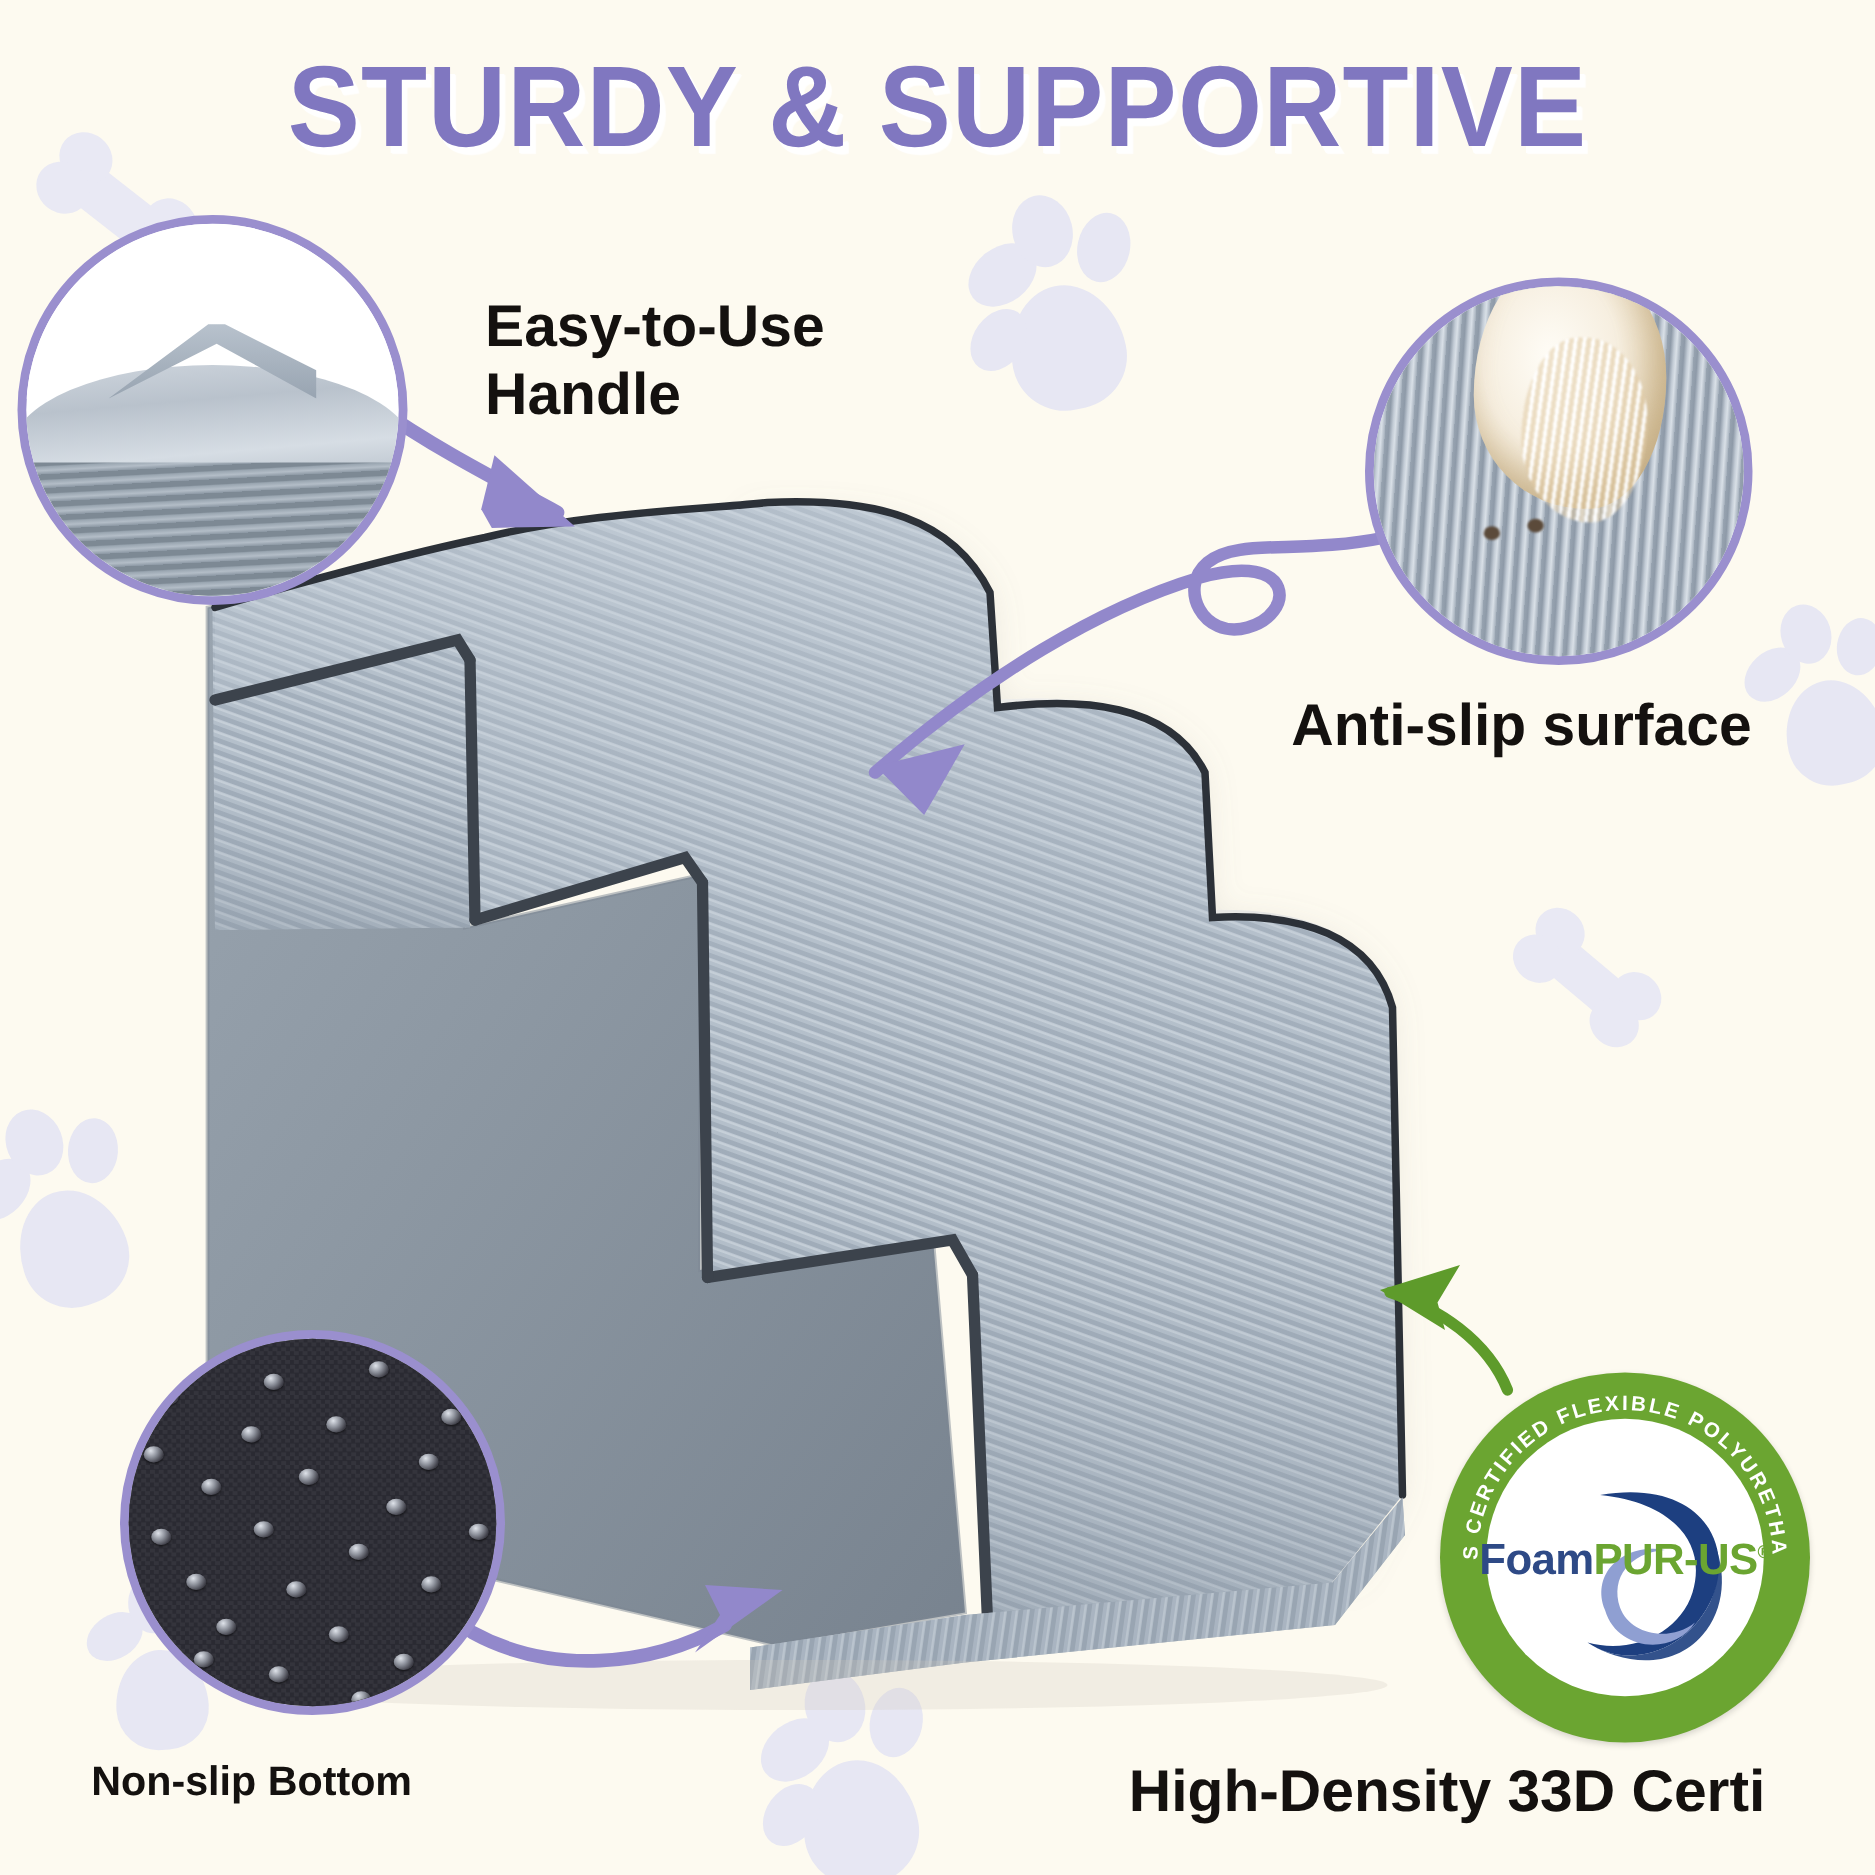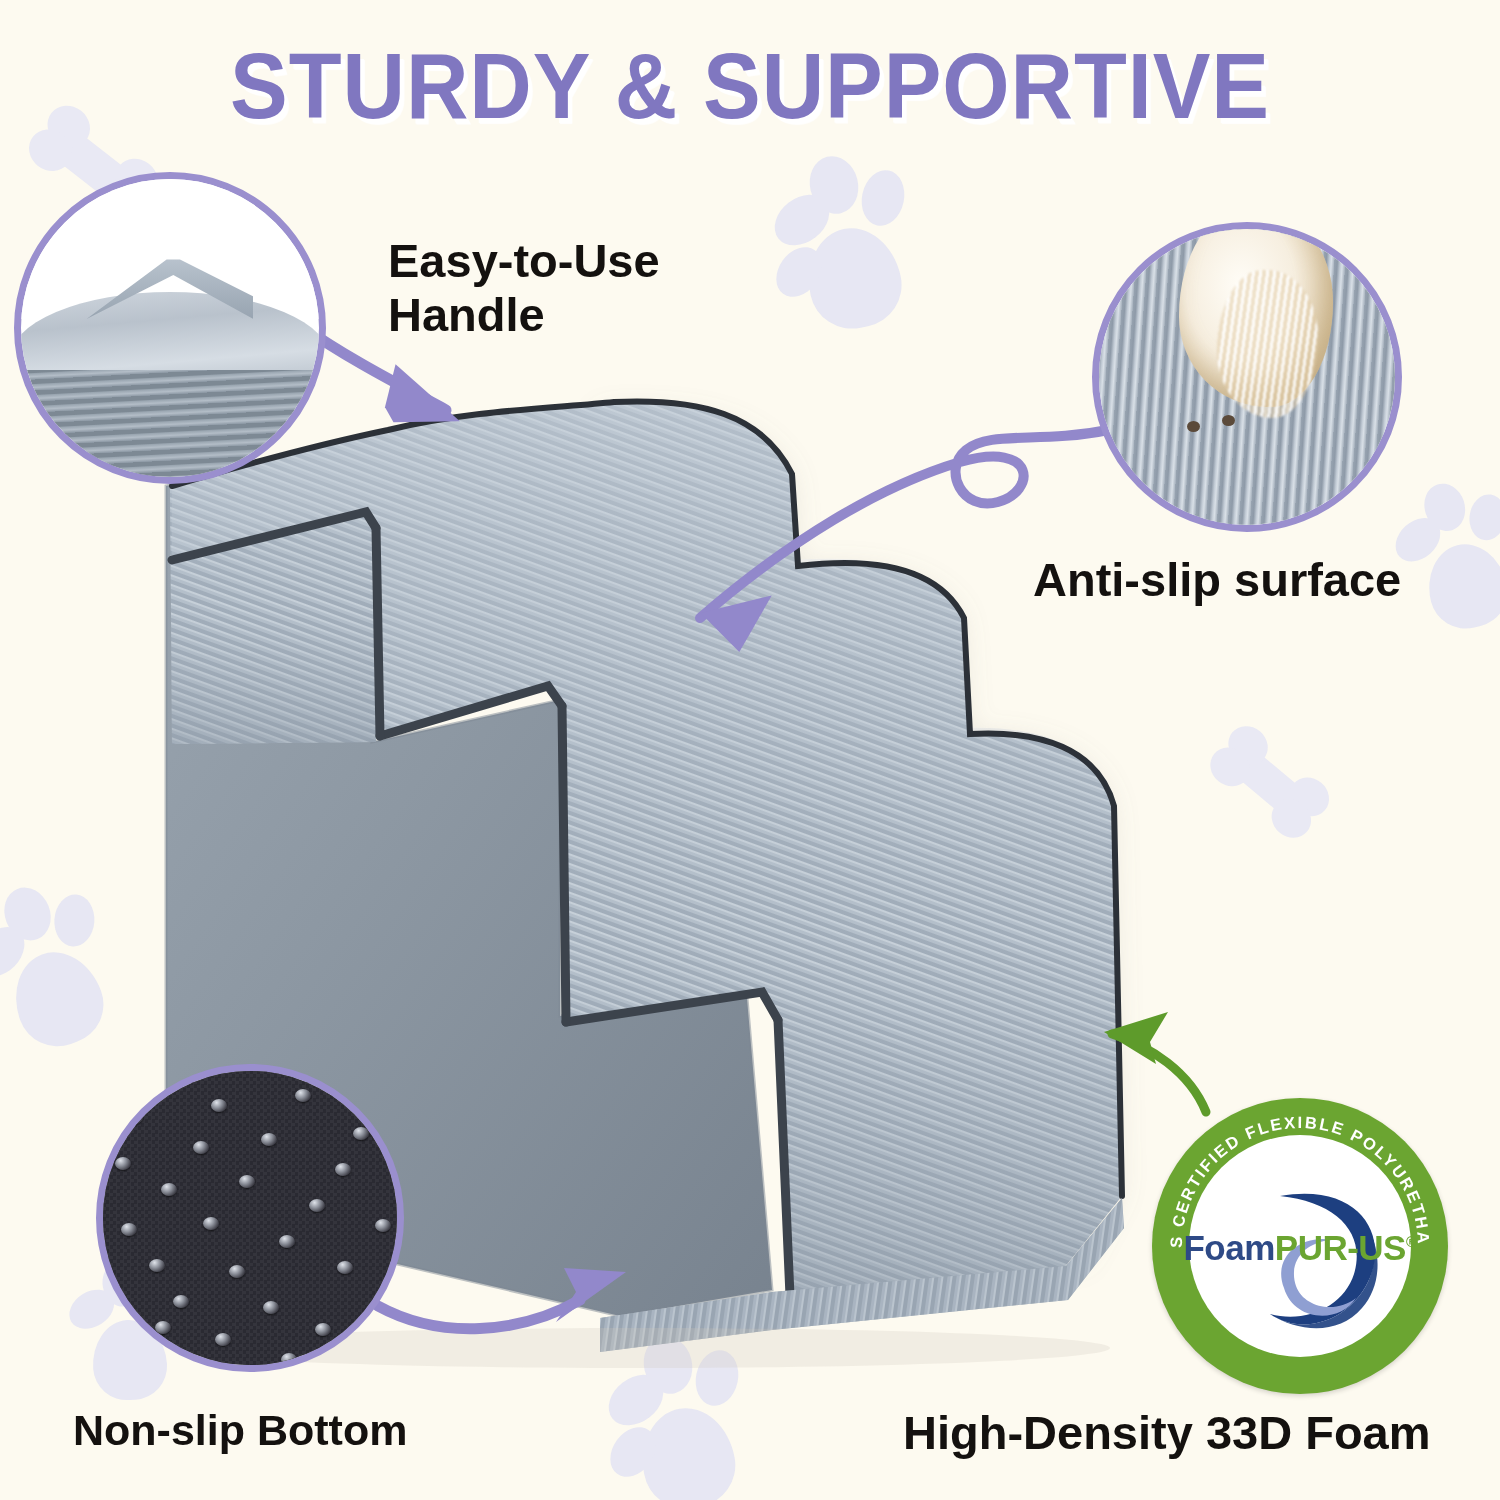--- a/index.html
+++ b/index.html
@@ -129,21 +129,21 @@
   .label {
     position: absolute;
     color: #14110f;
     font-weight: bold;
     font-family: "Liberation Sans", sans-serif;
     line-height: 1.14;
     white-space: pre-line;
   }
   #lbl-handle    { left: 388px; top: 234px;  font-size: 47px; }
   #lbl-antislip  { left: 1033px; top: 553px; font-size: 47px; }
-  #lbl-nonslip   { left: 73px;  top: 1406px; font-size: 43px; }
+  #lbl-nonslip   { left: 73px;  top: 1406px; font-size: 33px; }
   #lbl-foam      { left: 903px; top: 1406px; font-size: 47px; }
 
   
   #arrows { position:absolute; left:0; top:0; width:1500px; height:1500px; }
 
   
   #badge {
     position:absolute; left:1152px; top:1098px; width:296px; height:296px;
   }
   #badge .ring {
@@ -449,21 +449,21 @@
         <div class="nsdot" style="left:52px;  top:250px;"></div>
         <div class="nsdot" style="left:178px; top:282px;"></div>
       </div>
     </div>
   </div>
 
   <div class="label" id="lbl-antislip">Anti-slip surface</div>
   <div class="label" id="lbl-handle">Easy-to-Use
 Handle</div>
   <div class="label" id="lbl-nonslip">Non-slip Bottom</div>
-  <div class="label" id="lbl-foam">High-Density 33D Foam</div>
+  <div class="label" id="lbl-foam">High-Density 33D Certi</div>
 
   <div id="badge">
     <div class="ring"></div>
     <div class="disc"></div>
 
     <svg width="296" height="296" viewBox="0 0 296 296">
       <defs>
         <path id="arcTop" d="M 30 148 A 118 118 0 0 1 266 148"></path>
         <path id="arcBot" d="M 42 148 A 106 106 0 0 0 254 148"></path>
       </defs>

